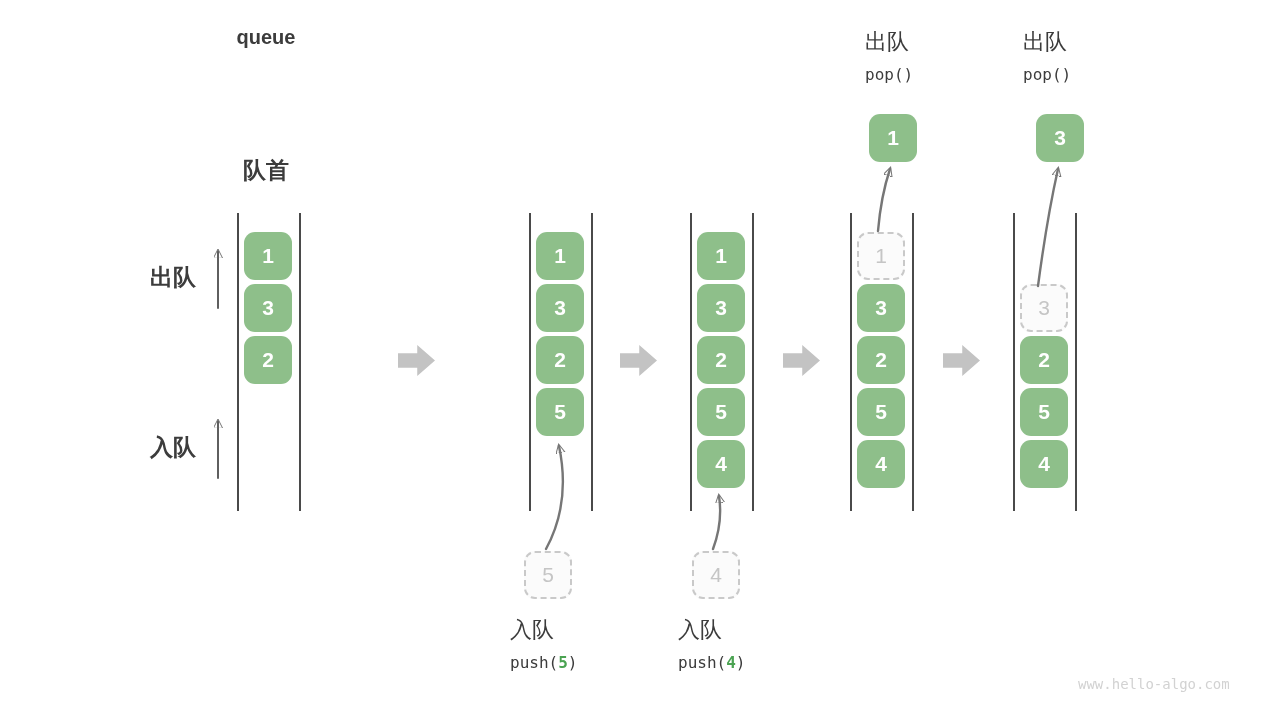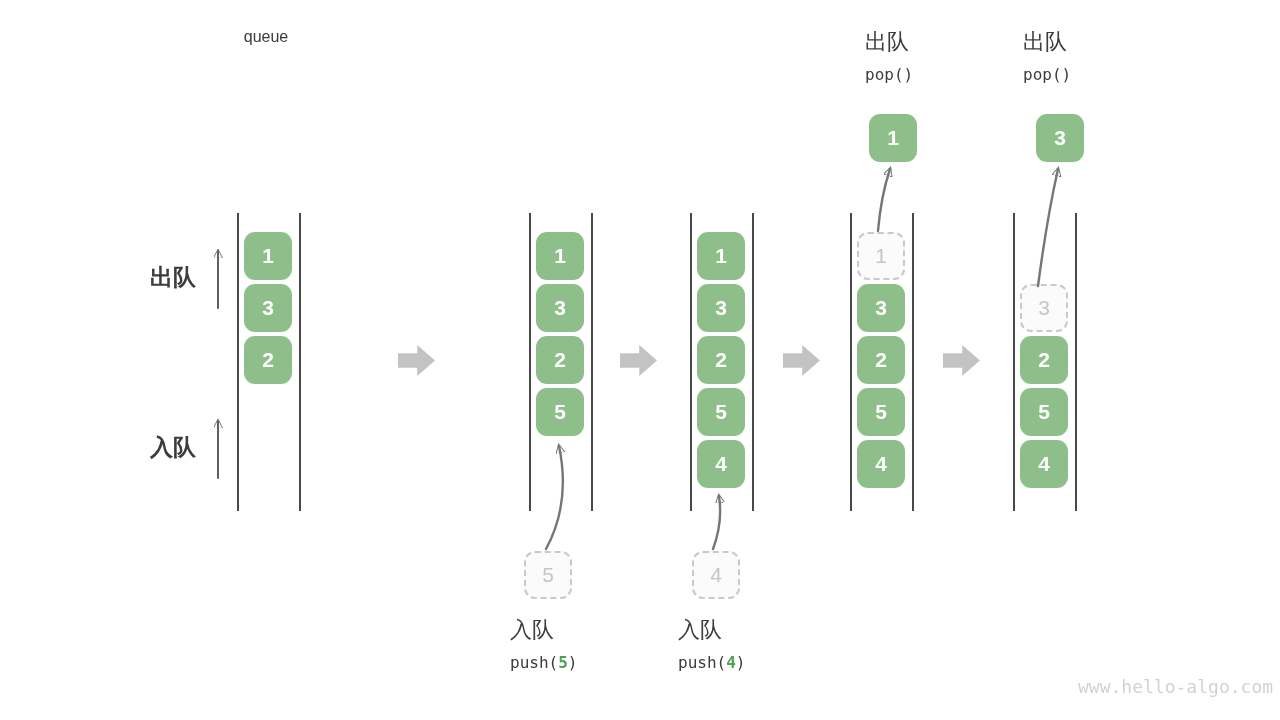--- a/index.html
+++ b/index.html
@@ -4,21 +4,21 @@
 <style>
   html,body{margin:0;padding:0;background:#fff;}
   #canvas{
     position:relative;width:1280px;height:720px;background:#fff;overflow:hidden;
     font-family:"Liberation Sans","DejaVu Sans",sans-serif;color:var(--c-dark,#3c3c3c);
   }
   .abs{position:absolute;}
   
   .title-block{left:206px;top:22px;width:120px;text-align:center;}
   .title-zh{font-size:26px;font-weight:bold;color:var(--c-green_text);line-height:34px;}
-  .title-en{font-size:16px;color:var(--c-dark);line-height:30px;}
+  .title-en{font-size:20px;color:var(--c-dark);line-height:30px;font-weight:bold;}
   
   .side-label{font-weight:bold;font-size:23px;}
   .lbl-front{left:206px;top:155px;width:120px;text-align:center;}
   .lbl-rear{left:206px;top:538px;width:120px;text-align:center;}
   .lbl-dequeue{left:150px;top:262px;}
   .lbl-enqueue{left:150px;top:432px;}
   
   #diagram{position:absolute;left:0;top:0;width:1280px;height:720px;}
   .wall{position:absolute;width:1.6px;background:var(--c-channel);}
   .qbox{
@@ -38,32 +38,33 @@
     position:absolute;width:37px;height:31px;background:var(--c-flow_arrow);
     -webkit-clip-path:polygon(0 27%,52% 27%,52% 0,100% 50%,52% 100%,52% 73%,0 73%);
     clip-path:polygon(0 27%,52% 27%,52% 0,100% 50%,52% 100%,52% 73%,0 73%);
   }
   #connectors{position:absolute;left:0;top:0;width:1280px;height:720px;pointer-events:none;}
   #connectors path{fill:none;stroke:var(--c-connector);stroke-linecap:round;}
   #connectors path.side{stroke:var(--c-side_arrow);stroke-width:2;}
   #connectors path.curve{stroke-width:2.4;}
   .watermark{
     left:1078px;top:676px;font-family:"DejaVu Sans Mono","Liberation Mono",monospace;
-    font-size:18px;color:var(--c-watermark);
+    font-size:14px;color:var(--c-watermark);
   }
 </style>
 </head>
 <body>
 
 <div id="canvas">
 
   <div class="abs title-block">
     <div class="title-en">queue</div>
   </div>
 
+  <div class="abs side-label lbl-front">队首</div>
   <div class="abs side-label lbl-dequeue">出队</div>
   <div class="abs side-label lbl-enqueue">入队</div>
 
   <div id="diagram">
       <div class="wall" style="left: 237px; top: 213px; height: 298px;"></div>
       <div class="wall" style="left: 299px; top: 213px; height: 298px;"></div>
       <div class="qbox" style="left: 244px; top: 232px;">1</div>
       <div class="qbox" style="left: 244px; top: 284px;">3</div>
       <div class="qbox" style="left: 244px; top: 336px;">2</div>
       <div class="wall" style="left: 529px; top: 213px; height: 298px;"></div>

